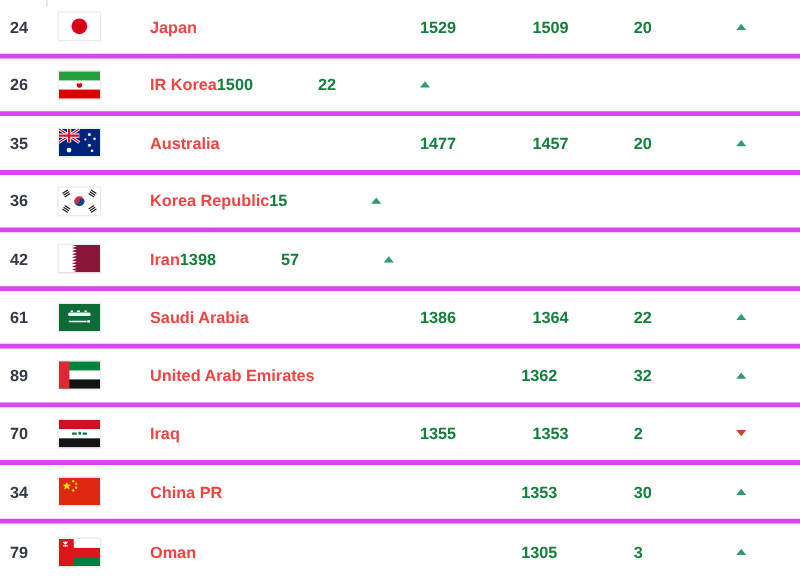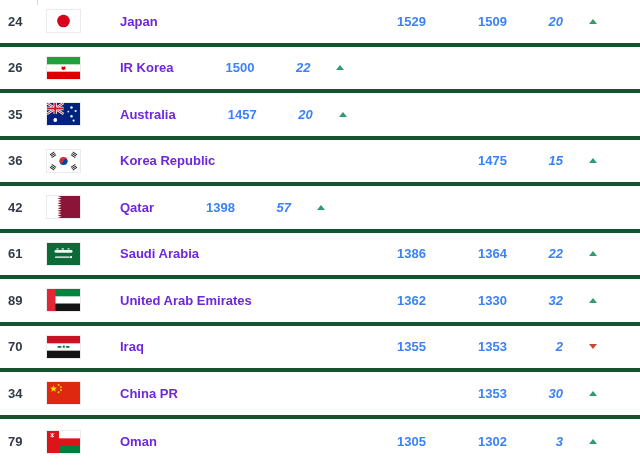--- a/index.html
+++ b/index.html
@@ -11,43 +11,43 @@
     background: #fff;
     font-family: "Liberation Sans", sans-serif;
   }
   .tick-remnant {
     position: absolute; left: 37px; top: 0;
     width: 1px; height: 5px; background: #d6d6da;
   }
   .row {
     display: flex; align-items: center;
     height: 46.5px; background: #fff;
-    border-bottom: 4px solid #14532d;
+    border-bottom: 4px solid #d946ef;
     cursor: pointer;
   }
   .row.last { border-bottom: none; }
   .rank {
     width: 40px; padding-left: 8px;
     font-size: 13px; font-weight: 700; color: #333a45;
   }
   .flagwrap { width: 72px; display: flex; align-items: center; }
   .flag {
     display: block; width: 33px; height: 22px; margin-left: 7px;
     outline: 1px solid #ebebed; background: #fff;
   }
   .flag svg { display: block; width: 100%; height: 100%; }
   .name {
     flex: 0 1 auto; padding-left: 8px;
-    font-size: 13px; font-weight: 600; color: #6d28d9;
+    font-size: 13px; font-weight: 600; color: #ef4444;
     white-space: nowrap;
   }
-  .num { font-size: 13px; font-weight: 600; color: #3b82f6; text-align: right; }
+  .num { font-size: 13px; font-weight: 600; color: #15803d; text-align: left; }
   .pts  { margin-left: auto; width: 90px; }
   .prev { width: 81px; }
-  .chg  { width: 56px; font-style: italic; }
+  .chg  { width: 56px; }
   .trendwrap {
     width: 60px; margin-right: 17px;
     display: flex; justify-content: center; align-items: center;
   }
   .trend { width: 0; height: 0; display: block; }
   .trend[data-trend="up"] {
     border-left: 4.5px solid transparent;
     border-right: 4.5px solid transparent;
     border-bottom: 5.5px solid var(--trend-up, #2f9b6e);
   }
@@ -116,20 +116,21 @@
        <circle cx="8.25" cy="17" r="1.9" fill="#fff"></circle>
             <circle cx="24.5" cy="4.5" r="1.2" fill="#fff"></circle>
        <circle cx="28.6" cy="8" r="1.05" fill="#fff"></circle>
             <circle cx="24.5" cy="13.2" r="1.2" fill="#fff"></circle>
        <circle cx="21.3" cy="8.6" r="0.85" fill="#fff"></circle>
             <circle cx="26.6" cy="17.6" r="1.05" fill="#fff"></circle>
           </svg>
         </span>
       </div>
     <div class="name">Australia</div>
+    <div class="pts num">1477</div>
     <div class="prev num">1457</div>
     <div class="chg num">20</div>
     <div class="trendwrap">
         <span class="trend" data-trend="up"></span>
       </div>
   </div>
 
   <div class="row">
     <div class="rank">36</div>
     <div class="flagwrap">
@@ -157,40 +158,39 @@
             </g>
             <g transform="translate(6,17.2) rotate(33.7)">
               <rect x="-2.6" y="-2.1" width="5.2" height="0.9" fill="#1b1b1b"></rect>
               <rect x="-2.6" y="-0.45" width="5.2" height="0.9" fill="#1b1b1b"></rect>
               <rect x="-2.6" y="1.2" width="5.2" height="0.9" fill="#1b1b1b"></rect>
             </g>
           </svg>
         </span>
       </div>
     <div class="name">Korea Republic</div>
-    <div class="pts num">1475</div>
     <div class="chg num">15</div>
     <div class="trendwrap">
         <span class="trend" data-trend="up"></span>
       </div>
   </div>
 
   <div class="row">
     <div class="rank">42</div>
     <div class="flagwrap">
         <span class="flag">
           <svg viewBox="0 0 33 22" preserveAspectRatio="none">
             <rect width="33" height="22" fill="#8a1538"></rect>
        <path fill="#fff" d="M0,0 H10.5 L14.5,1.22 L10.5,2.44 L14.5,3.67 L10.5,4.89 L14.5,6.11 L10.5,7.33
        L14.5,8.56 L10.5,9.78 L14.5,11 L10.5,12.22 L14.5,13.44 L10.5,14.67 L14.5,15.89 L10.5,17.11
        L14.5,18.33 L10.5,19.56 L14.5,20.78 L10.5,22 H0 Z"></path>
           </svg>
         </span>
       </div>
-    <div class="name">Qatar</div>
+    <div class="name">Iran</div>
     <div class="prev num">1398</div>
     <div class="chg num">57</div>
     <div class="trendwrap">
         <span class="trend" data-trend="up"></span>
       </div>
   </div>
 
   <div class="row">
     <div class="rank">61</div>
     <div class="flagwrap">
@@ -222,21 +222,20 @@
           <svg viewBox="0 0 33 22" preserveAspectRatio="none">
             <rect width="33" height="22" fill="#00843d"></rect>
             <rect y="7.33" width="33" height="7.33" fill="#fff"></rect>
        <rect y="14.67" width="33" height="7.33" fill="#141414"></rect>
             <rect width="8.5" height="22" fill="#e32636"></rect>
           </svg>
         </span>
       </div>
     <div class="name">United Arab Emirates</div>
     <div class="pts num">1362</div>
-    <div class="prev num">1330</div>
     <div class="chg num">32</div>
     <div class="trendwrap">
         <span class="trend" data-trend="up"></span>
       </div>
   </div>
 
   <div class="row">
     <div class="rank">70</div>
     <div class="flagwrap">
         <span class="flag">
@@ -288,19 +287,18 @@
           <svg viewBox="0 0 33 22" preserveAspectRatio="none">
             <rect width="33" height="22" fill="#db161b"></rect>
             <rect x="12" width="21" height="7.33" fill="#fff"></rect>
        <rect x="12" y="14.67" width="21" height="7.33" fill="#008040"></rect>
        <path d="M3.5,2.5 L7,6 M7,2.5 L3.5,6 M5.25,2 V6.5" stroke="#fff" stroke-width="0.9" fill="none"></path>
           </svg>
         </span>
       </div>
     <div class="name">Oman</div>
     <div class="pts num">1305</div>
-    <div class="prev num">1302</div>
     <div class="chg num">3</div>
     <div class="trendwrap">
         <span class="trend" data-trend="up"></span>
       </div>
   </div>
 </div>
 
 </body></html>

